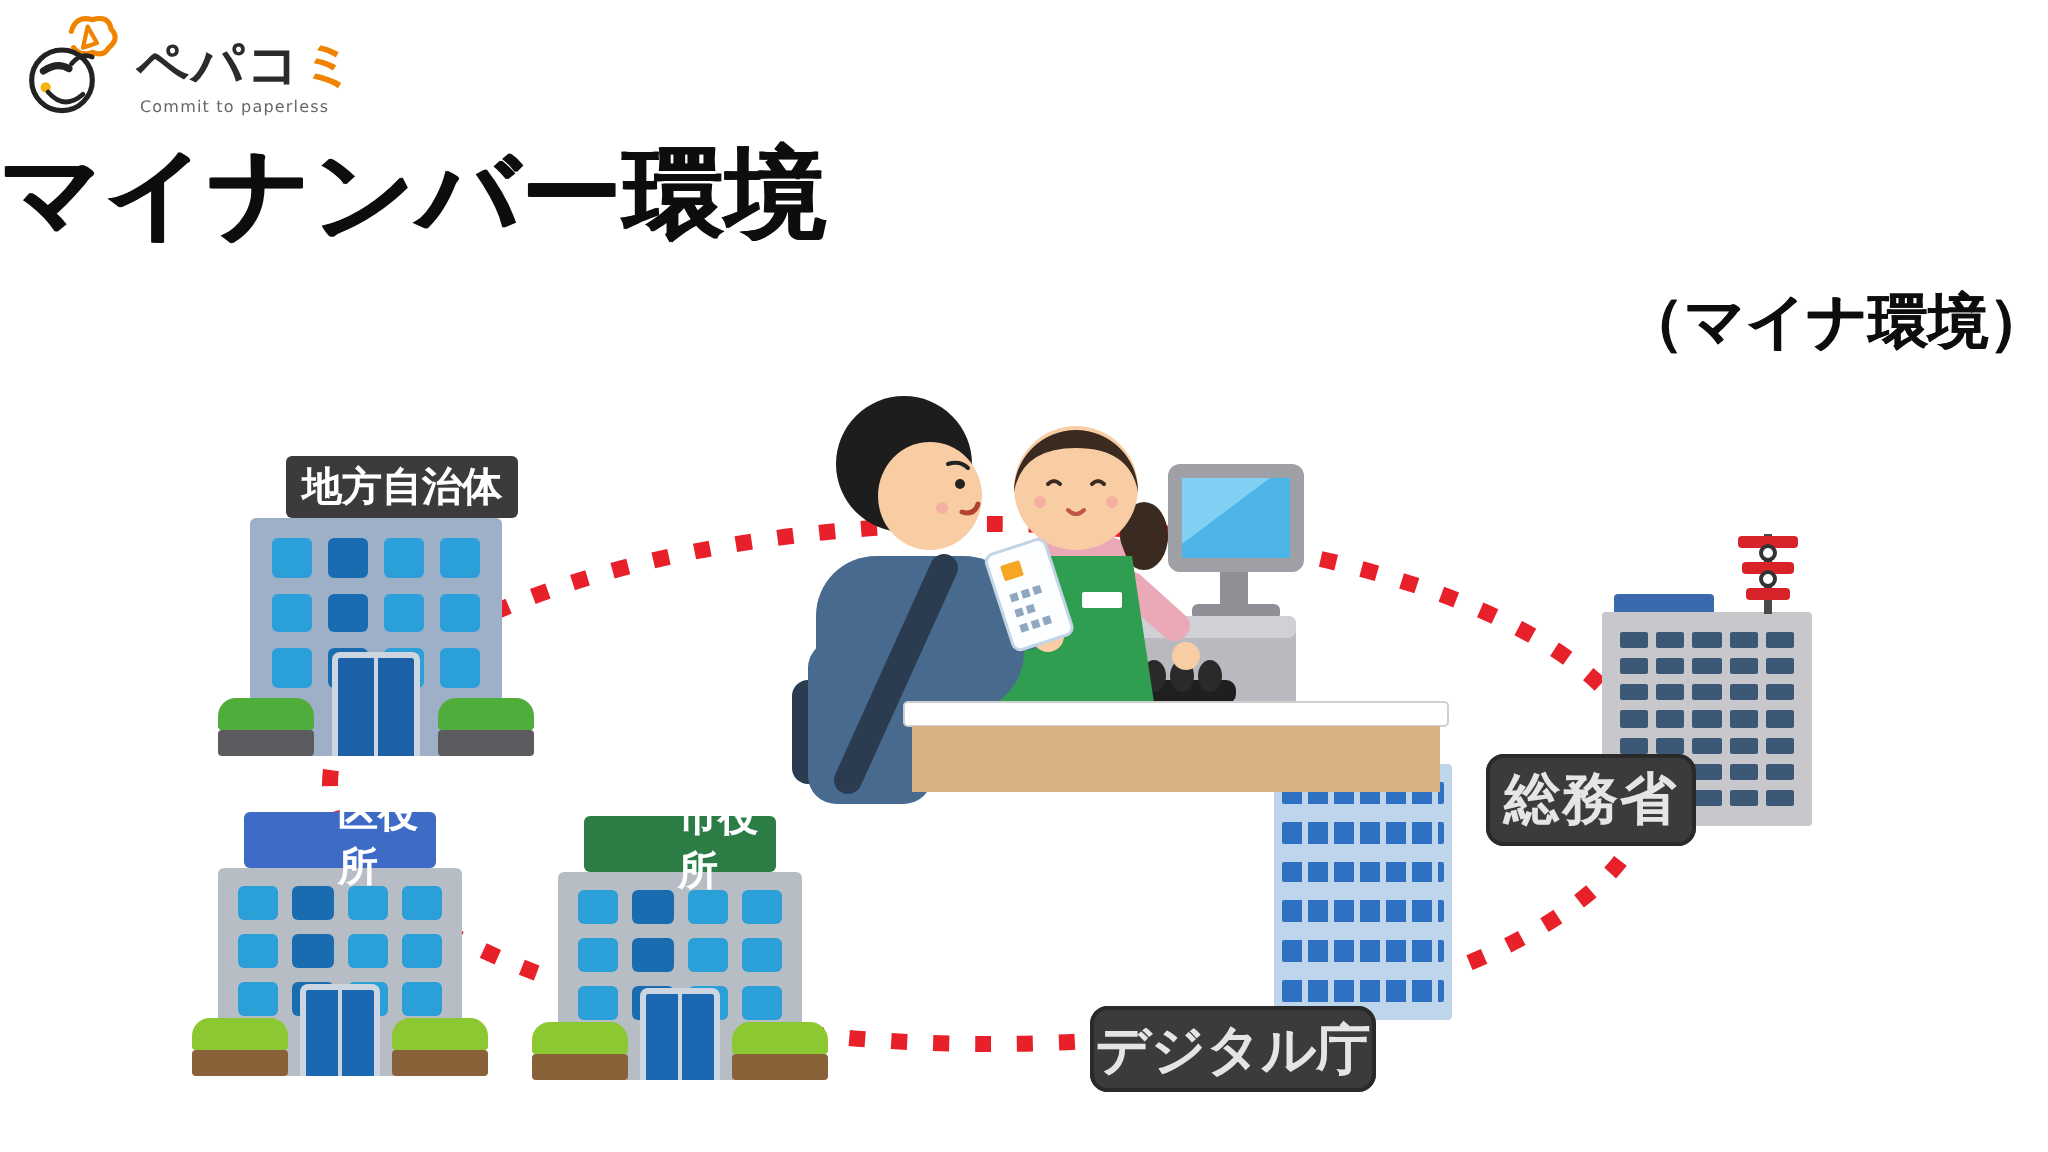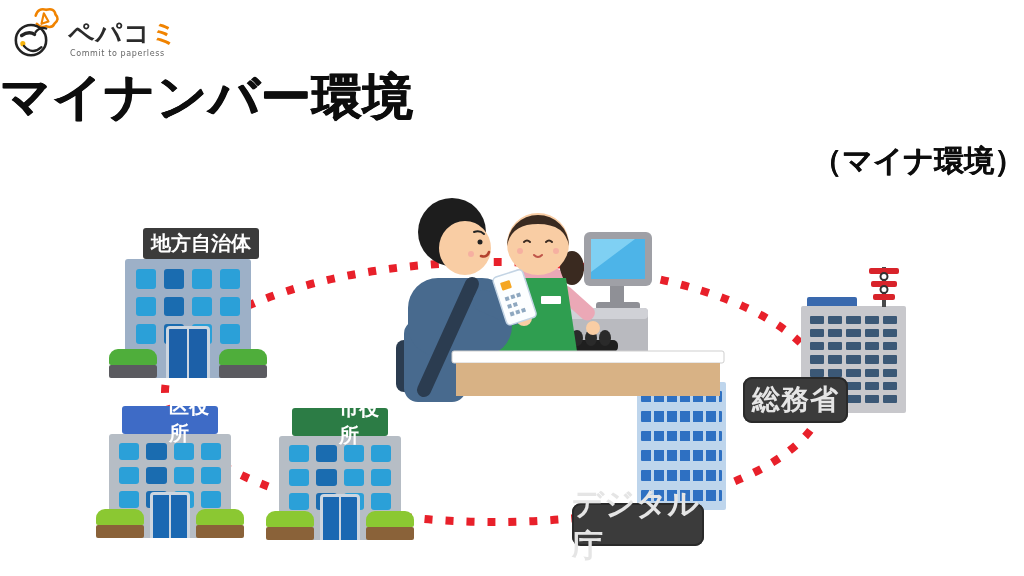--- a/index.html
+++ b/index.html
@@ -73,21 +73,21 @@
   .antenna { position:absolute; left:68px; top:-30px; width:30px; height:40px; z-index:1; }
   .antenna .pole { position:absolute; left:13px; top:0; width:4px; height:40px; background:#4a4a4a; }
   .antenna .bar { position:absolute; left:50%; transform:translateX(-50%); height:6px; background:#d8232a; border-radius:2px; }
   .antenna .bar.b1 { top:1px; width:30px; } .antenna .bar.b2 { top:14px; width:26px; } .antenna .bar.b3 { top:27px; width:22px; }
   .antenna .dot { position:absolute; left:50%; transform:translateX(-50%); width:9px; height:9px; background:#fff; border:2px solid #333; border-radius:50%; }
   .antenna .dot.d1 { top:5px; } .antenna .dot.d2 { top:18px; }
 
   
   .plate { position:absolute; display:flex; align-items:center; justify-content:center; background:var(--sign-dark,#3a3a3a);
            color:#e5e5e5; font-weight:900; border-radius:9px; z-index:4; box-shadow:0 0 0 2px #2a2a2a inset; }
-  .plate-digital { left:572px; top:503px; width:132px; height:43px; font-size:31px; }
+  .plate-digital { left:545px; top:503px; width:143px; height:43px; font-size:27px; }
   .plate-ministry { left:743px; top:377px; width:105px; height:46px; font-size:28px; letter-spacing:1px; }
 
   
   .scene { position:absolute; left:388px; top:190px; width:340px; height:216px; z-index:2; }
 </style>
 </head>
 <body>
 
 <div class="stage">
 

